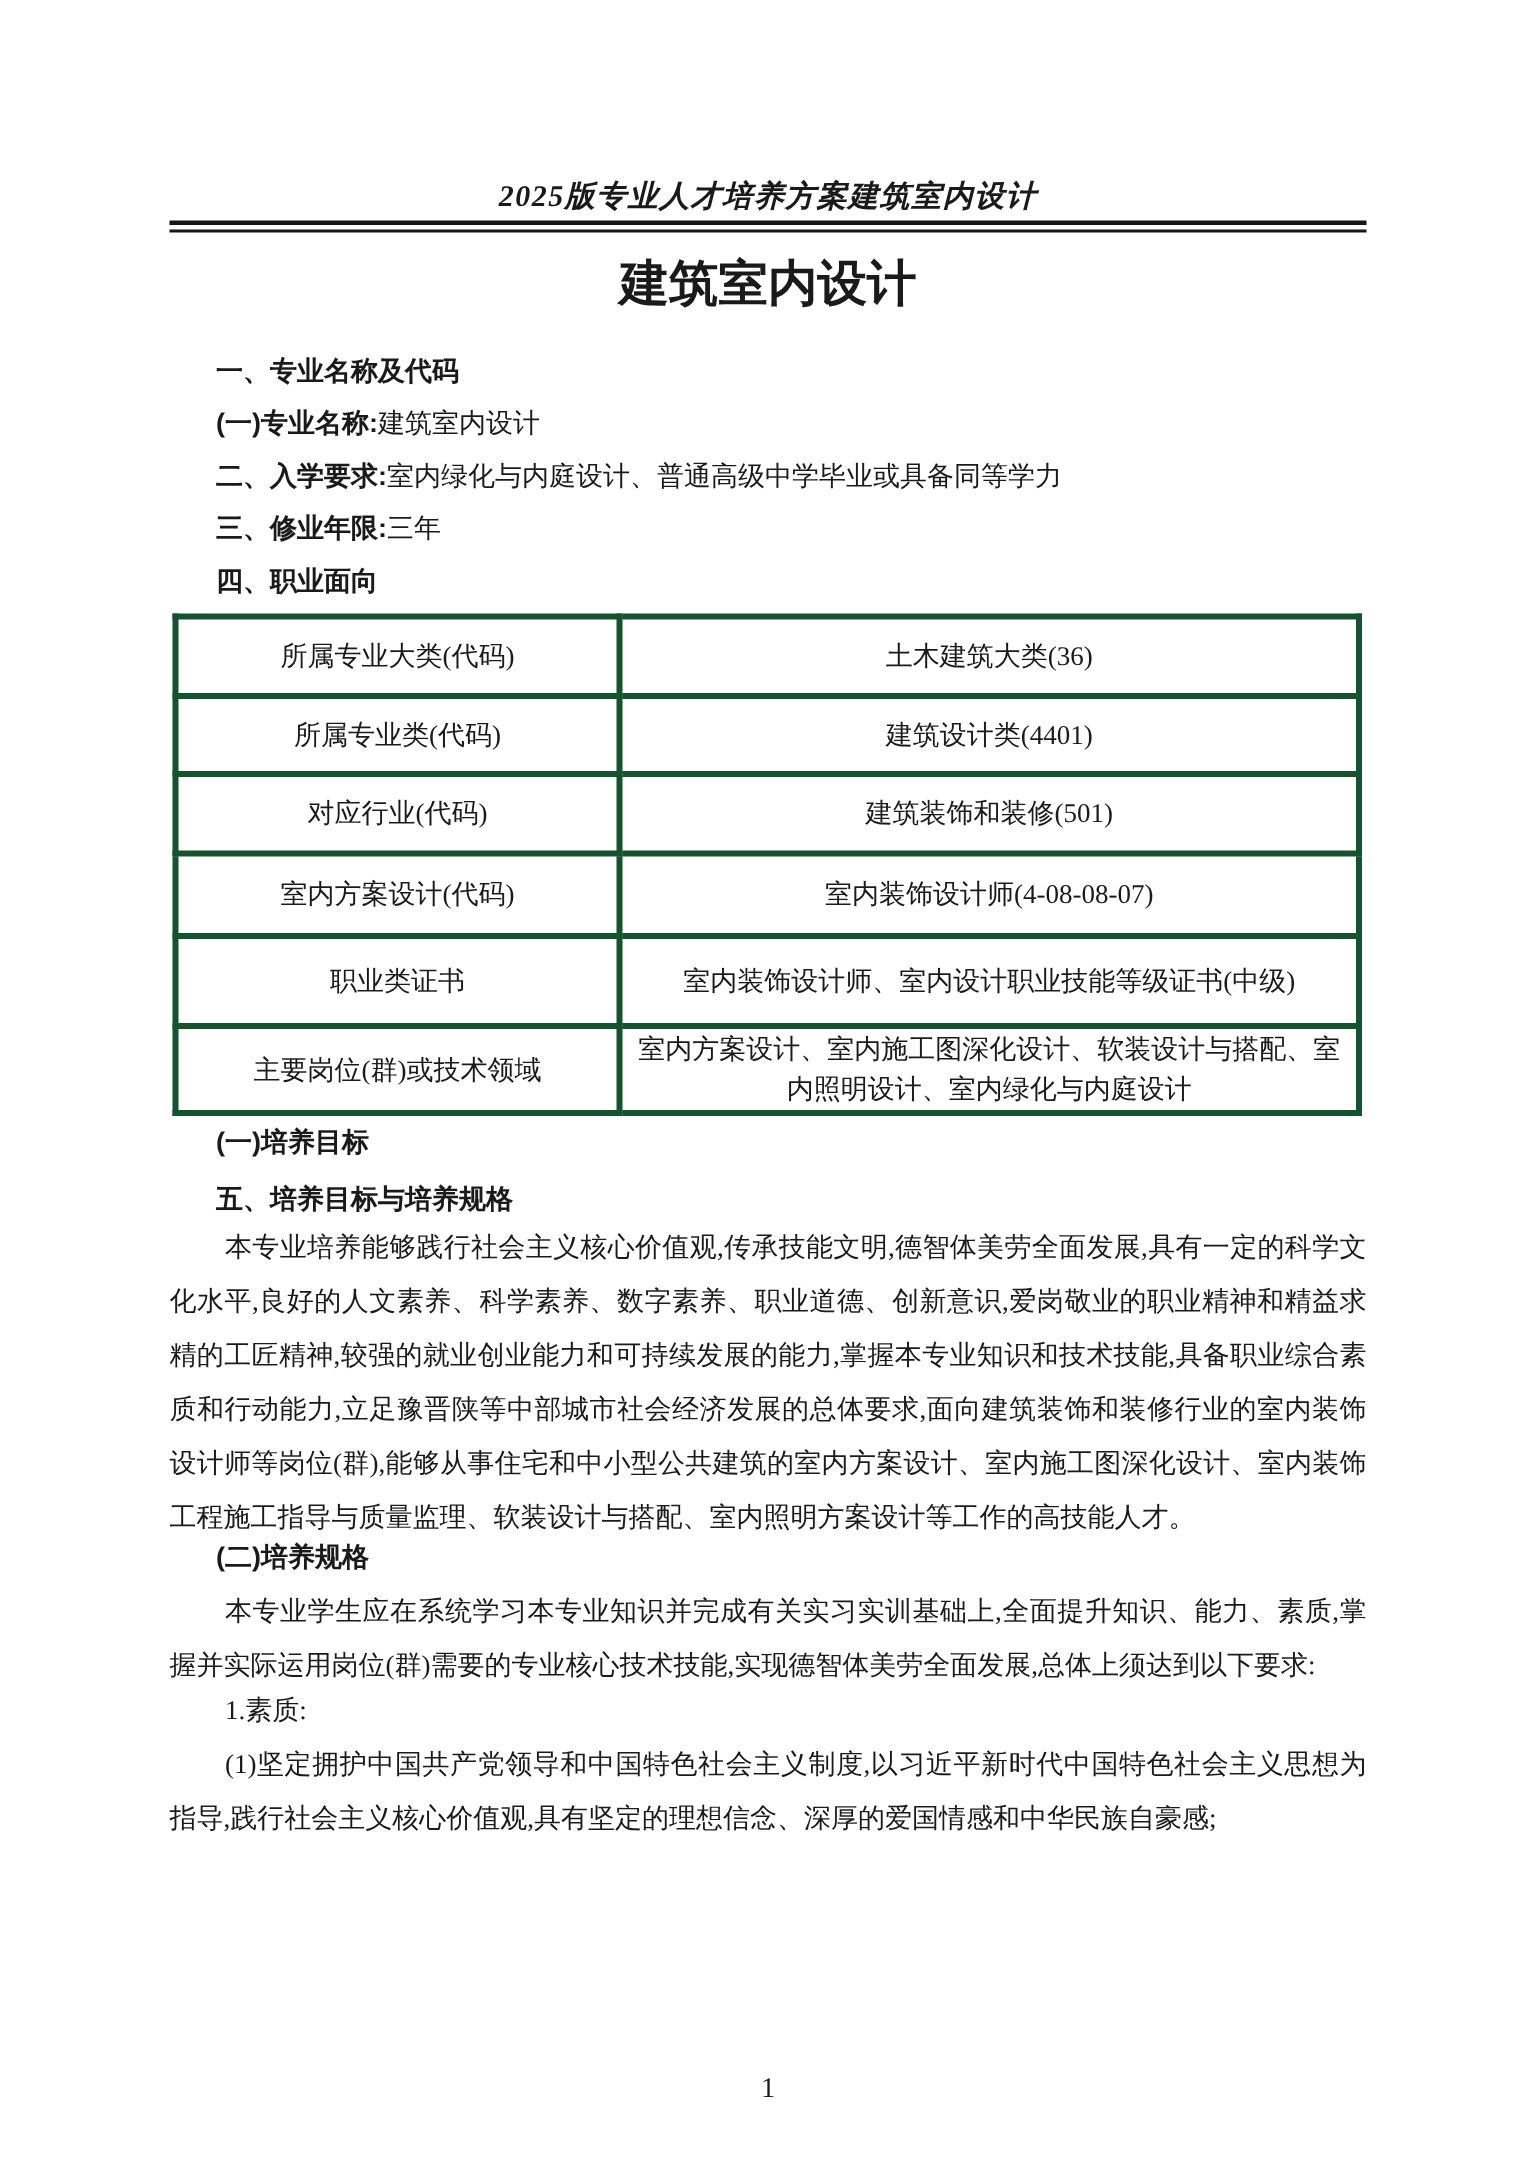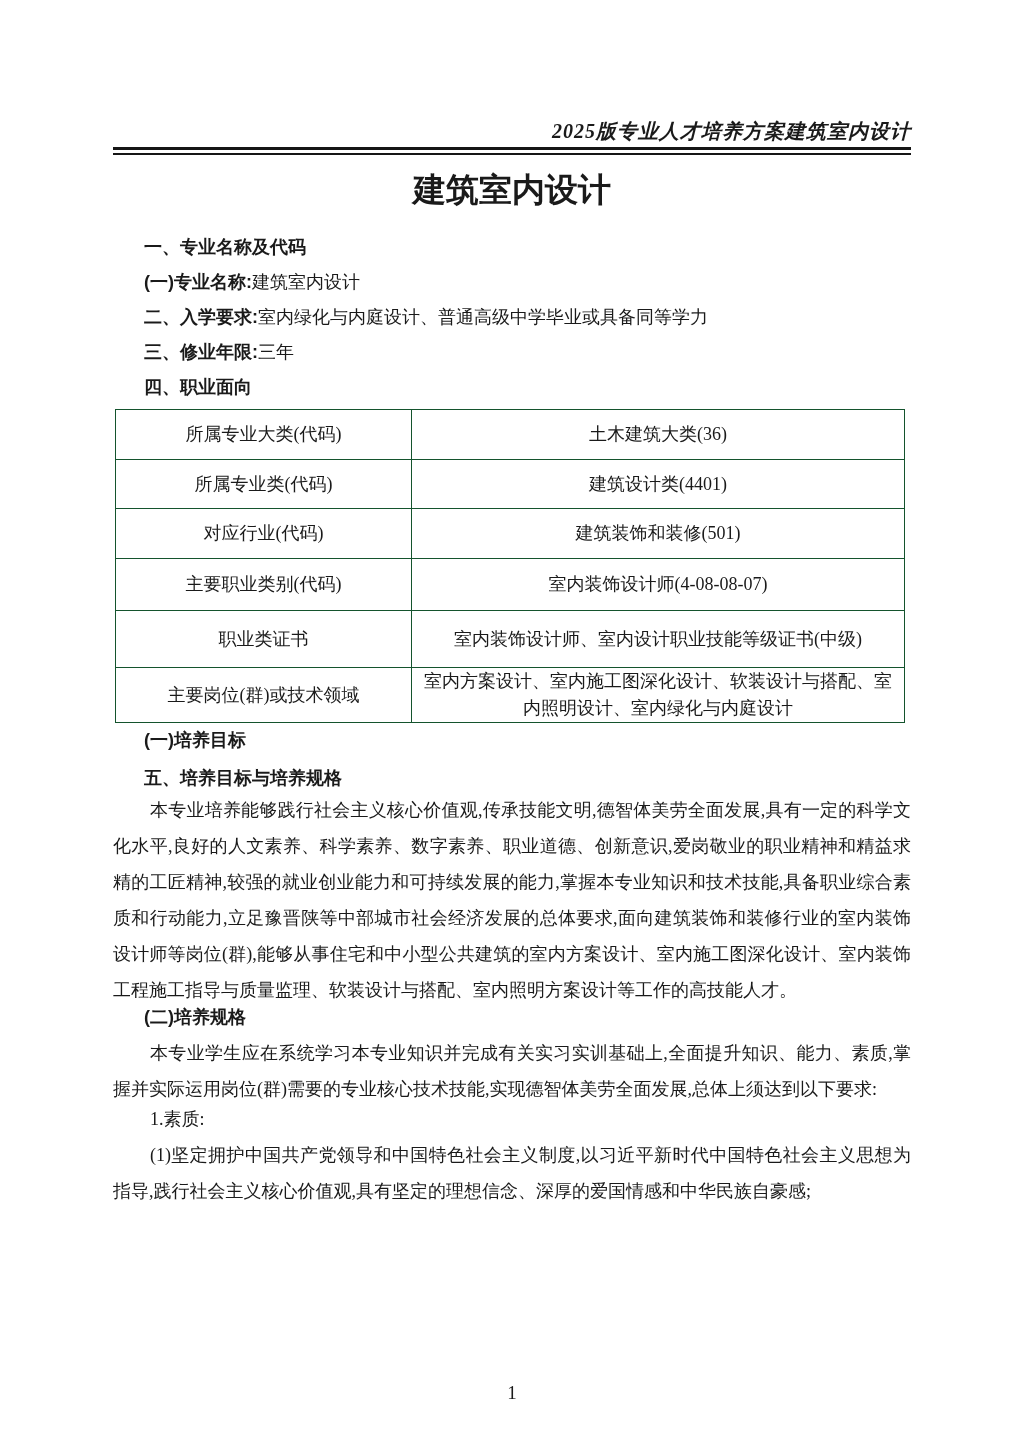--- a/index.html
+++ b/index.html
@@ -8,21 +8,21 @@
     width:1024px; height:1448px;
     background:#ffffff;
     color:#1a1a1a;
     font-family:"Liberation Serif", serif;
     overflow:hidden;
   }
   .content { padding:0 113px; }
 
   
   .doc-header {
-    display:flex; justify-content:flex-end; align-items:flex-end;
+    display:flex; justify-content:center; align-items:flex-end;
     padding-top:118px;
     font-style:italic; font-weight:bold;
     font-size:20px; line-height:26px;
     letter-spacing:1px;
   }
   .header-rule {
     margin-top:3px;
     height:3px;
     border-top:3px solid #161616;
     border-bottom:2px solid #161616;
@@ -50,21 +50,21 @@
   .sec .val { font-family:"Liberation Serif", serif; }
 
   
   table.job-table {
     margin-top:4px; margin-left:2px;
     width:789px;
     border-collapse:collapse;
     table-layout:fixed;
   }
   table.job-table td {
-    border:1px solid #14532d;
+    border:4px solid #14532d;
     text-align:center;
     vertical-align:middle;
     font-size:18px;
     padding:0 10px;
     line-height:27px;
   }
   table.job-table tr:nth-child(1) td { height:49px; }
   table.job-table tr:nth-child(2) td { height:48px; }
   table.job-table tr:nth-child(3) td { height:49px; }
   table.job-table tr:nth-child(4) td { height:51px; }
@@ -137,21 +137,21 @@
         </tr>
         <tr>
           <td>所属专业类(代码)</td>
           <td>建筑设计类(4401)</td>
         </tr>
         <tr>
           <td>对应行业(代码)</td>
           <td>建筑装饰和装修(501)</td>
         </tr>
         <tr>
-          <td>主要职业类别(代码)</td>
+          <td>室内方案设计(代码)</td>
           <td>室内装饰设计师(4-08-08-07)</td>
         </tr>
         <tr>
           <td>职业类证书</td>
           <td>室内装饰设计师、室内设计职业技能等级证书(中级)</td>
         </tr>
         <tr>
           <td>主要岗位(群)或技术领域</td>
           <td>室内方案设计、室内施工图深化设计、软装设计与搭配、室内照明设计、室内绿化与内庭设计</td>
         </tr>

